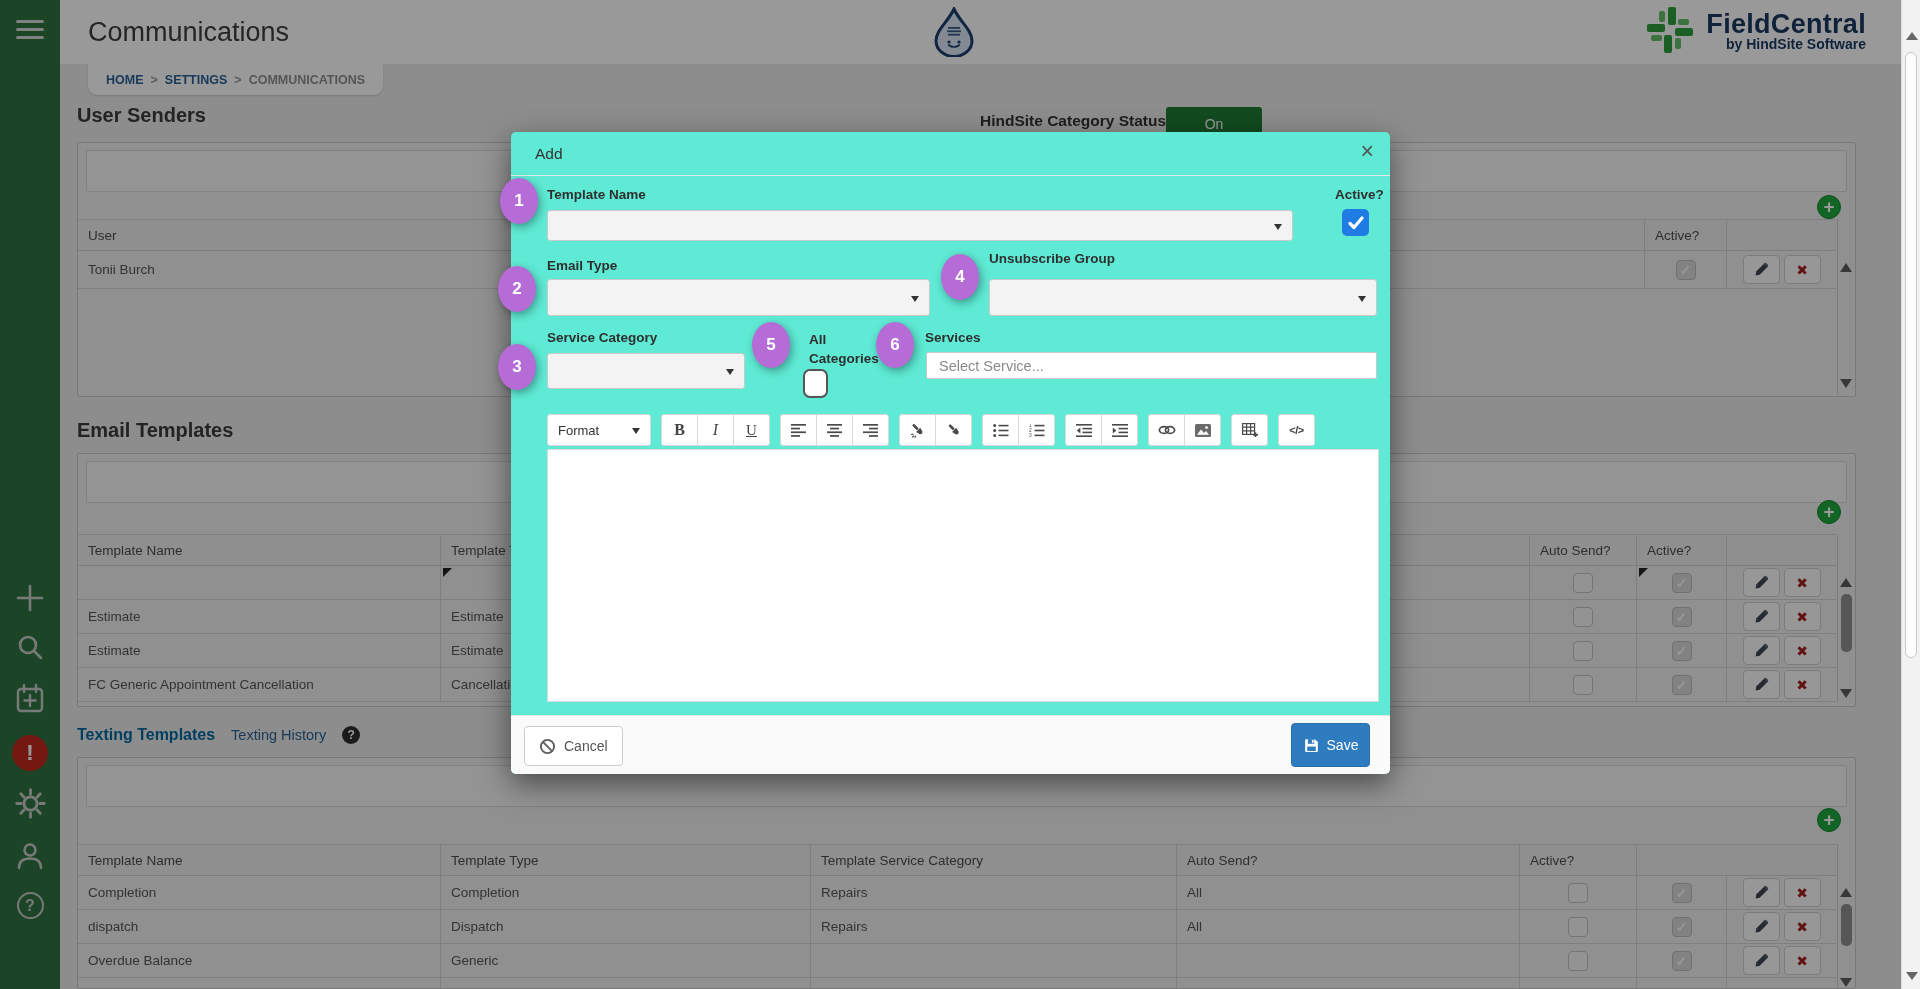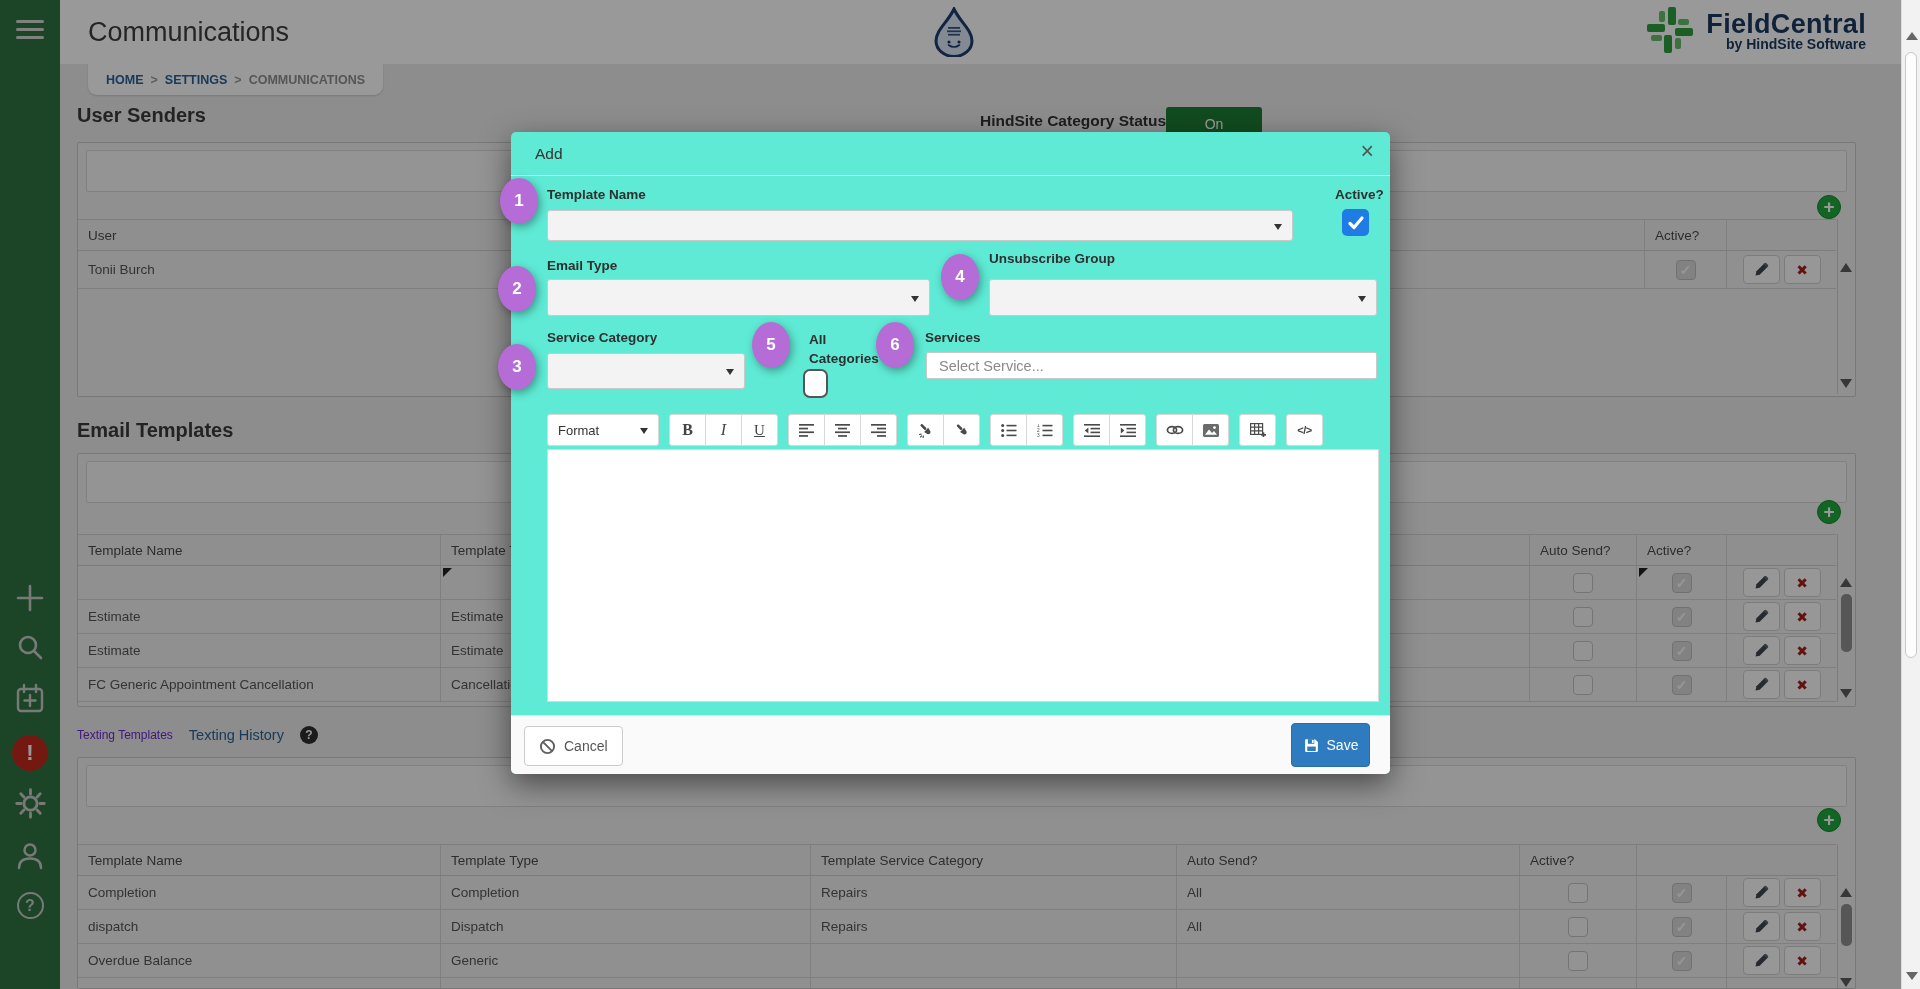--- a/index.html
+++ b/index.html
@@ -34,21 +34,21 @@
   .crumb .lnk{color:var(--link-blue);cursor:pointer}
   .crumb .sep{color:#999}
   .crumb .cur{color:#8f8f8f}
 
   
   .h-sec{position:absolute;font-size:20px;font-weight:700;color:#3b3b3b}
   .status-lbl{position:absolute;left:980px;top:112px;font-size:15.5px;font-weight:700;color:#333}
   .on-btn{position:absolute;left:1166px;top:107px;width:96px;height:34px;background:var(--success-green);
     color:#fff;border:none;border-radius:3px;font-size:14px;cursor:pointer;font-family:inherit}
   .texting-head{position:absolute;left:77px;top:726px;display:flex;align-items:center;gap:16px}
-  .texting-head .hl{font-size:12px;font-weight:400;color:#6d28d9}
+  .texting-head .hl{font-size:16px;font-weight:700;color:#0369a1}
   .texting-link{font-size:14.5px;color:var(--link-blue);cursor:pointer}
   .help-dark{width:18px;height:18px;border-radius:50%;background:#2d2d2d;color:#fff;font-size:12px;font-weight:bold;
     display:flex;align-items:center;justify-content:center;cursor:pointer}
 
   
   .panel{position:absolute;left:77px;width:1779px;background:#f1f1f1;border:1px solid #c9c9c9;border-radius:2px}
   .p1{top:142px;height:255px}
   .p2{top:453px;height:254px}
   .p3{top:757px;height:232px;overflow:hidden}
   .filter-box{position:absolute;left:8px;right:8px;top:7px;height:42px;background:#f7f7f7;border:1px solid #d8d8d8;border-radius:2px}
@@ -115,21 +115,21 @@
     font-weight:bold;font-size:17px;display:flex;align-items:center;justify-content:center;
     box-shadow:2px 3px 8px rgba(0,0,0,.35);z-index:5}
   .chk-blue{position:absolute;left:831px;top:77px;width:27px;height:27px;border-radius:5px;background:var(--primary-blue);
     display:flex;align-items:center;justify-content:center;cursor:pointer}
   .chk-empty{position:absolute;left:292px;top:237px;width:25px;height:29px;border-radius:7px;border:2px solid #555;background:#fff;cursor:pointer}
   .sv-input{position:absolute;left:415px;top:220px;width:451px;height:27px;border:1px solid #c9c9c9;border-radius:2px;
     padding:0 12px;font-size:14.5px;color:#444;font-family:inherit;background:#fff}
   .sv-input::placeholder{color:#8a8a8a}
 
   .toolbar{position:absolute;left:36px;right:13px;top:281px;height:34px;display:flex;align-items:center;gap:10px}
-  .format-dd{width:112px;height:32px;background:#fff;border:1px solid #d8d8d8;border-radius:3px;display:flex;
+  .format-dd{width:104px;height:32px;background:#fff;border:1px solid #d8d8d8;border-radius:3px;display:flex;
     align-items:center;padding:0 10px;font-size:13px;color:#333;position:relative;cursor:pointer}
   .tgroup{display:flex}
   .tbtn{width:37px;height:32px;background:#fff;border:1px solid #d8d8d8;margin-left:-1px;display:flex;
     align-items:center;justify-content:center;color:#444;cursor:pointer;padding:0}
   .tgroup .tbtn:first-child{margin-left:0;border-radius:3px 0 0 3px}
   .tgroup .tbtn:last-child{border-radius:0 3px 3px 0}
   .tbtn.single{border-radius:3px;margin-left:0}
   .bld{font-family:"Liberation Serif",serif;font-weight:bold;font-size:16px}
   .itl{font-family:"Liberation Serif",serif;font-style:italic;font-size:16px}
   .und{font-family:"Liberation Serif",serif;font-size:15px;text-decoration:underline}

